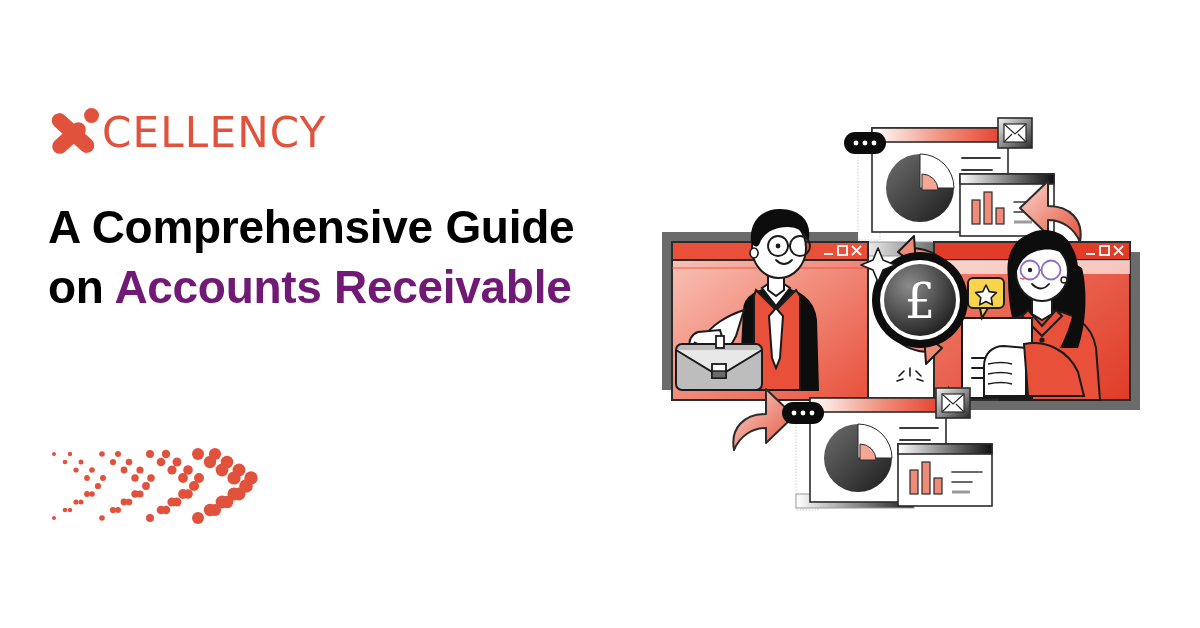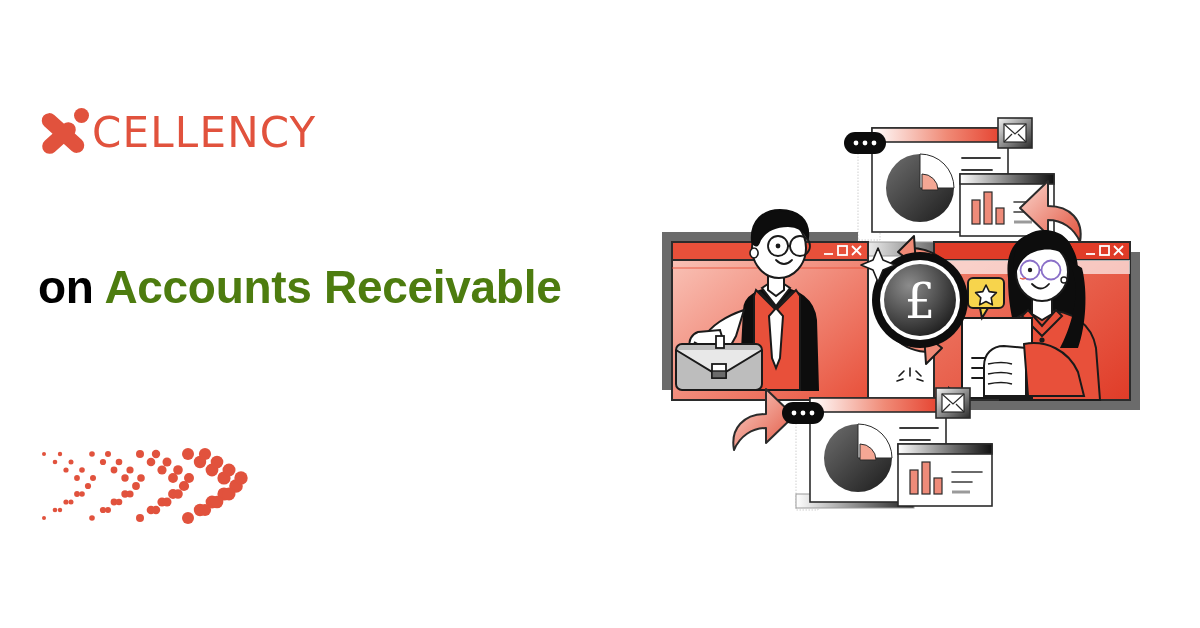--- a/index.html
+++ b/index.html
@@ -12,21 +12,21 @@
   }
   .banner {
     position: relative;
     width: 1200px; height: 628px;
     background: #ffffff;
   }
 
   
   .left-col {
     position: absolute;
-    left: 36px; top: 0;
+    left: 46px; top: 0;
     width: 610px; height: 628px;
   }
 
   
   .logo {
     position: absolute;
     left: 0; top: 104px;
     display: flex;
     align-items: center;
     height: 58px;
@@ -71,21 +71,21 @@
   .headline {
     position: absolute;
     left: 2px; top: 198px;
     width: 600px;
     font-size: 46px;
     font-weight: bold;
     line-height: 1.30;
     letter-spacing: -0.3px;
     color: #000000;
   }
-  .headline .accent { color: #4d7c0f; }
+  .headline .accent { color: #701a75; }
 
   
   .dots-deco {
     position: absolute;
     left: 2px; top: 440px;
     width: 230px; height: 100px;
   }
   .dots-deco svg { display: block; }
 
   
@@ -106,21 +106,21 @@
     <div class="logo">
       <div class="logo-mark">
         <div class="bar bar-a"></div>
         <div class="bar bar-b"></div>
         <div class="dot"></div>
       </div>
       <div class="logo-word">CELLENCY</div>
     </div>
 
     <h1 class="headline">
-      <br>
+      <span>A Comprehensive Guide</span><br>
       <span>on </span><span class="accent">Accounts Receivable</span><br>
     </h1>
 
     <div class="dots-deco">
       <svg width="230" height="100" viewBox="0 0 230 100" xmlns="http://www.w3.org/2000/svg">
         <g fill="#E1523D">
 
           <g>
             <circle cx="6" cy="14" r="2.0"></circle>
             <circle cx="17" cy="22" r="2.3"></circle>

